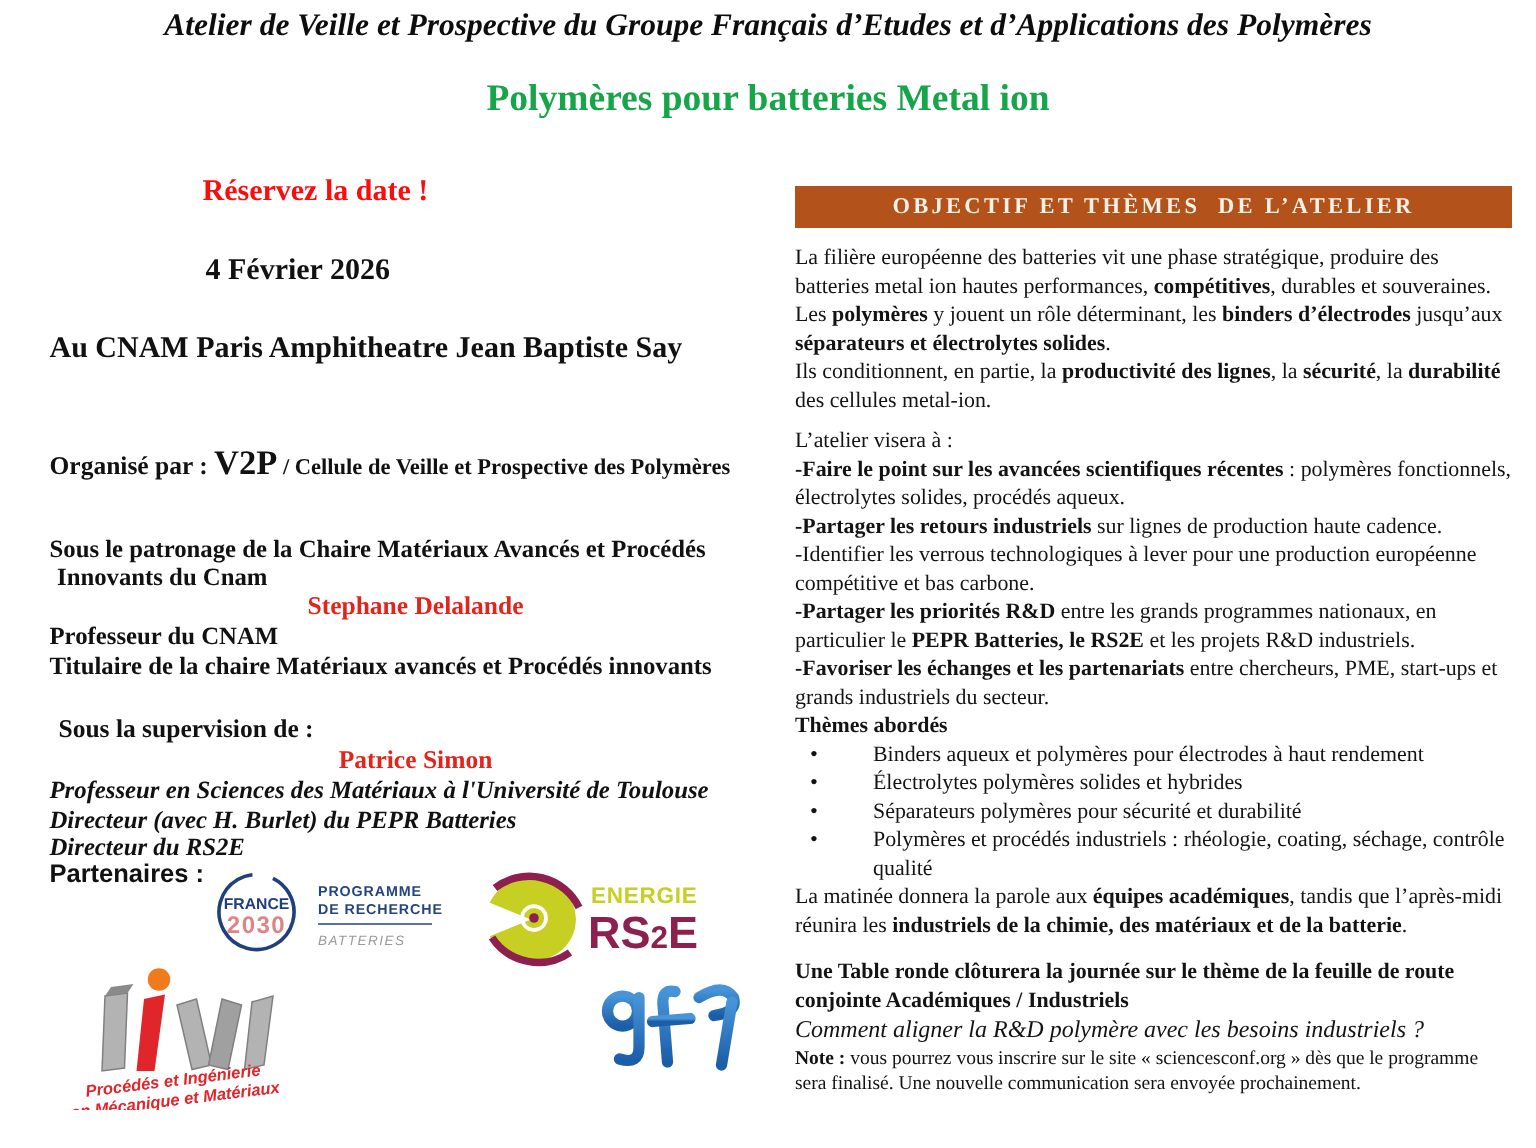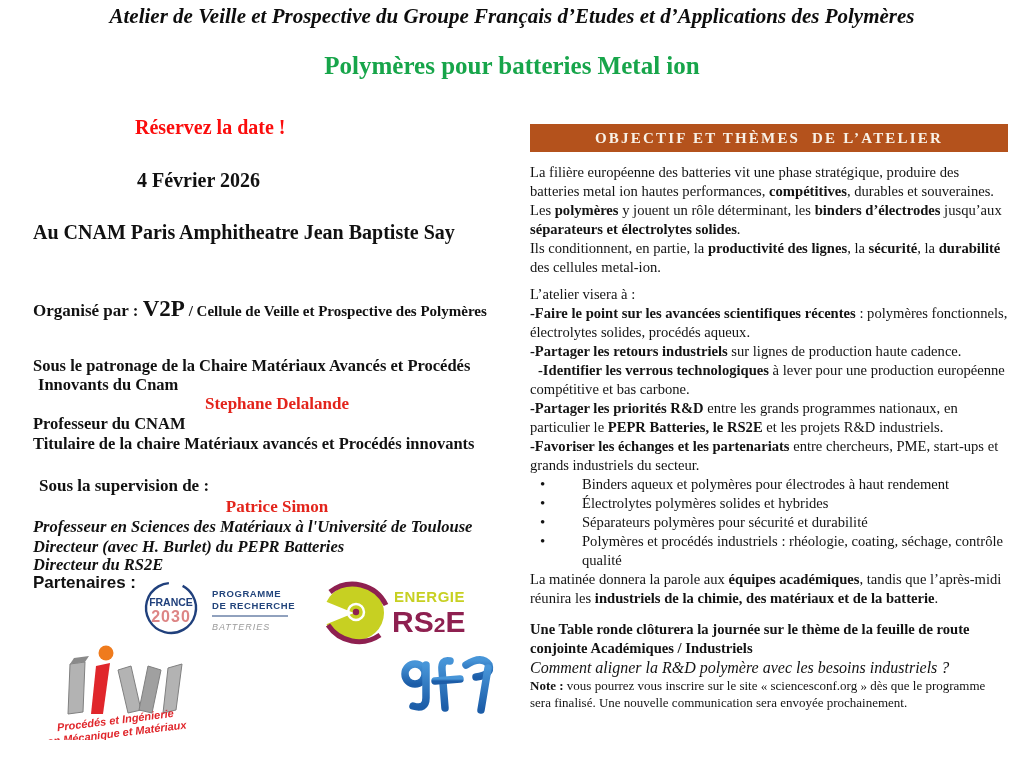--- a/index.html
+++ b/index.html
@@ -142,23 +142,24 @@
     </g>
   </svg>
 
   <div class="rcol">
     <div class="obj-bar">OBJECTIF ET THÈMES  DE L’ATELIER</div>
     <div class="rtext">
       <p class="p"><span>La filière européenne des batteries vit une phase stratégique, produire des batteries metal ion hautes performances, </span><span style="font-weight: bold;">compétitives</span><span>, durables et souveraines.</span><br><span>Les </span><span style="font-weight: bold;">polymères</span><span> y jouent un rôle déterminant, les </span><span style="font-weight: bold;">binders d’électrodes</span><span> jusqu’aux </span><span style="font-weight: bold;">séparateurs et électrolytes solides</span><span>.</span><br><span>Ils conditionnent, en partie, la </span><span style="font-weight: bold;">productivité des lignes</span><span>, la </span><span style="font-weight: bold;">sécurité</span><span>, la </span><span style="font-weight: bold;">durabilité</span><span> des cellules metal-ion.</span></p>
       <p class="p gap8"><span>L’atelier visera à :</span></p>
       <p class="p"><span style="font-weight: bold;">-Faire le point sur les avancées scientifiques récentes</span><span> : polymères fonctionnels, électrolytes solides, procédés aqueux.</span></p>
       <p class="p"><span style="font-weight: bold;">-Partager les retours industriels</span><span> sur lignes de production haute cadence.</span><br></p>
-      <p class="p"><span style="font-weight: bold; margin-left: 8px;">-Identifier les verrous technologiques</span><span> à lever pour une production européenne compétitive et bas carbone.</span></p>
+      <p class="p"><span style="font-weight: normal;">-Identifier les verrous technologiques</span><span> à lever pour une production européenne compétitive et bas carbone.</span></p>
       <p class="p"><span style="font-weight: bold;">-Partager les priorités R&amp;D</span><span> entre les grands programmes nationaux, en particulier le </span><span style="font-weight: bold;">PEPR Batteries, le RS2E</span><span> et les projets R&amp;D industriels.</span></p>
       <p class="p"><span style="font-weight: bold;">-Favoriser les échanges et les partenariats</span><span> entre chercheurs, PME, start-ups et grands industriels du secteur.</span></p>
+      <p class="p"><span style="font-weight: bold;">Thèmes abordés</span></p>
       <ul>
         <li>Binders aqueux et polymères pour électrodes à haut rendement</li>
         <li>Électrolytes polymères solides et hybrides</li>
         <li>Séparateurs polymères pour sécurité et durabilité</li>
         <li>Polymères et procédés industriels : rhéologie, coating, séchage, contrôle qualité</li>
       </ul>
       <p class="p"><span>La matinée donnera la parole aux </span><span style="font-weight: bold;">équipes académiques</span><span>, tandis que l’après-midi réunira les </span><span style="font-weight: bold;">industriels de la chimie, des matériaux et de la batterie</span><span>.</span></p>
       <p class="p gap12"><span style="font-weight: bold;">Une Table ronde clôturera la journée sur le thème de la feuille de route conjointe Académiques / Industriels</span></p>
       <p class="p comment"><span>Comment aligner la R&amp;D polymère avec les besoins industriels  ?</span></p>
       <p class="p note"><span style="font-weight: bold;">Note :</span><span> vous pourrez vous inscrire sur le site « sciencesconf.org » dès que le programme sera finalisé. Une nouvelle communication sera envoyée prochainement.</span></p>

